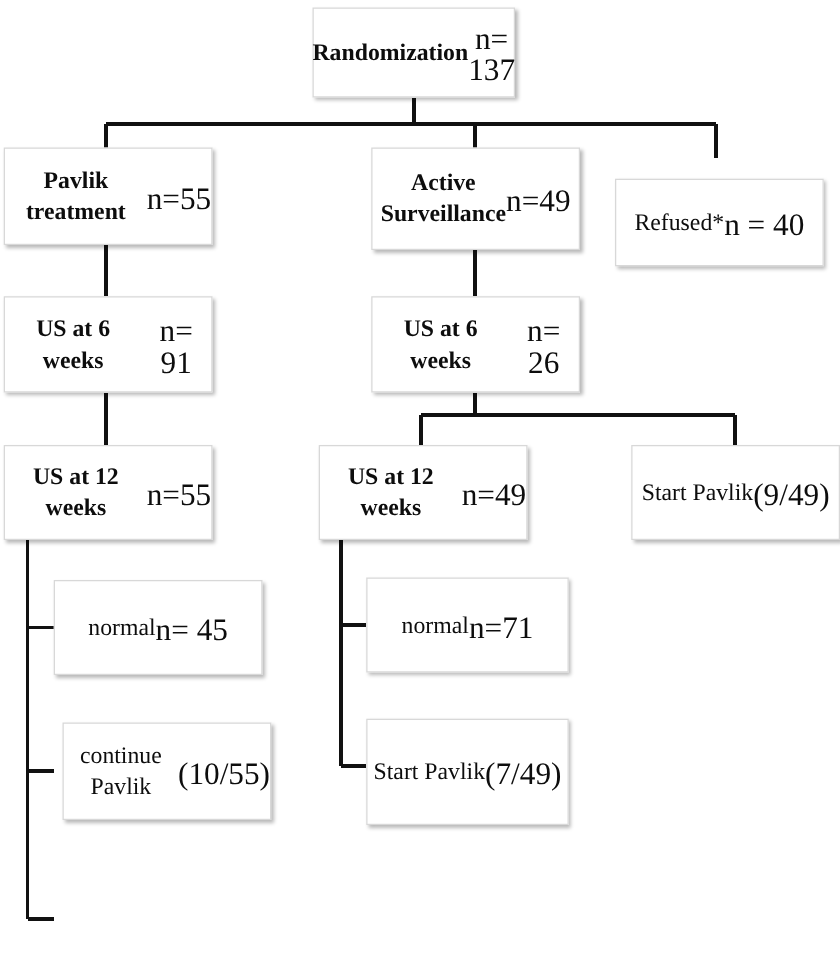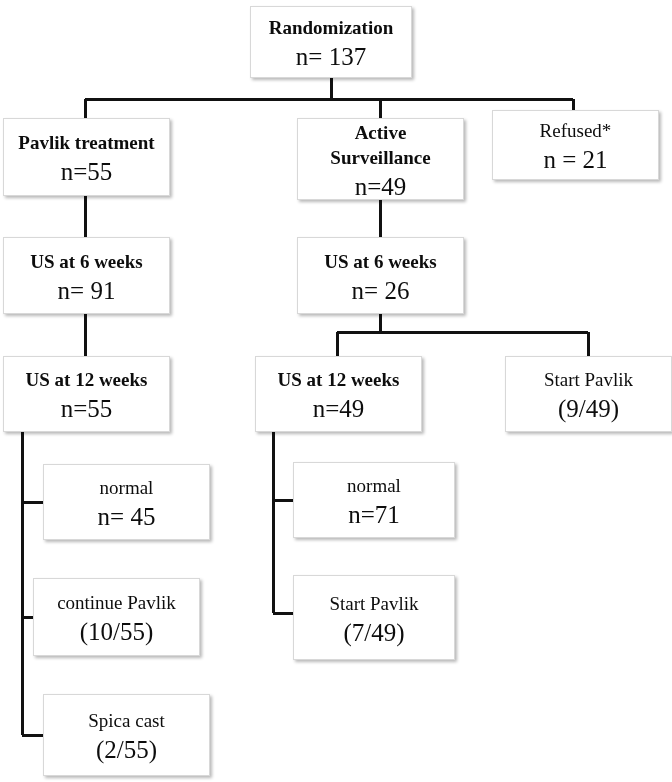--- a/index.html
+++ b/index.html
@@ -23,21 +23,21 @@
     height: 782px;
     pointer-events: none;
   }
   .node {
     position: absolute;
     background: #ffffff;
     border: 1px solid #d8d8d8;
     box-shadow: 2px 2px 3px rgba(0,0,0,0.28);
     box-sizing: border-box;
     display: flex;
-    flex-direction: column;
+    flex-direction: row;
     align-items: center;
     justify-content: center;
     text-align: center;
     color: #0d0d0d;
     z-index: 2;
   }
   .line1 {
     font-size: 19px;
     line-height: 25px;
     white-space: pre-line;
@@ -94,23 +94,23 @@
     <div class="line1">Pavlik treatment</div>
     <div class="line2">n=55</div>
   </div>
 
   <div class="node bold" style="left:297px; top:118px; width:167px; height:82px;font-family:Liberation Serif, serif;">
     <div class="line1">Active
 Surveillance</div>
     <div class="line2">n=49</div>
   </div>
 
-  <div class="node" style="left:492px; top:110px; width:167px; height:70px;">
+  <div class="node" style="left:492px; top:143px; width:167px; height:70px;">
     <div class="line1">Refused*</div>
-    <div class="line2">n = 21</div>
+    <div class="line2">n = 40</div>
   </div>
 
   <div class="node bold" style="left:3px; top:237px; width:167px; height:77px;">
     <div class="line1">US at 6 weeks</div>
     <div class="line2">n= 91</div>
   </div>
 
   <div class="node bold" style="left:297px; top:237px; width:167px; height:77px;">
     <div class="line1">US at 6 weeks</div>
     <div class="line2">n= 26</div>
@@ -129,29 +129,25 @@
   <div class="node" style="left:505px; top:356px; width:167px; height:76px;">
     <div class="line1">Start Pavlik</div>
     <div class="line2">(9/49)</div>
   </div>
 
   <div class="node" style="left:43px; top:464px; width:167px; height:76px;">
     <div class="line1">normal</div>
     <div class="line2">n= 45</div>
   </div>
 
-  <div class="node" style="left:33px; top:578px; width:167px; height:78px;text-align:center;">
+  <div class="node" style="left:50px; top:578px; width:167px; height:78px;text-align:center;">
     <div class="line1">continue Pavlik</div>
     <div class="line2">(10/55)</div>
   </div>
 
-  <div class="node" style="left:43px; top:694px; width:167px; height:82px;">
-    <div class="line1">Spica cast</div>
-    <div class="line2">(2/55)</div>
-  </div>
 
   <div class="node" style="left:293px; top:462px; width:162px; height:76px;">
     <div class="line1">normal</div>
     <div class="line2">n=71</div>
   </div>
 
   <div class="node" style="left:293px; top:575px; width:162px; height:85px;">
     <div class="line1">Start Pavlik</div>
     <div class="line2">(7/49)</div>
   </div>

